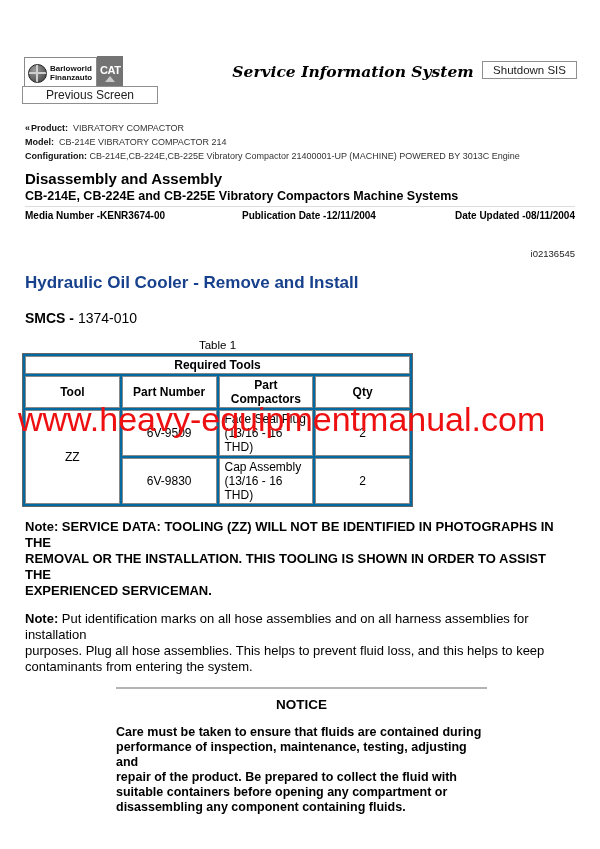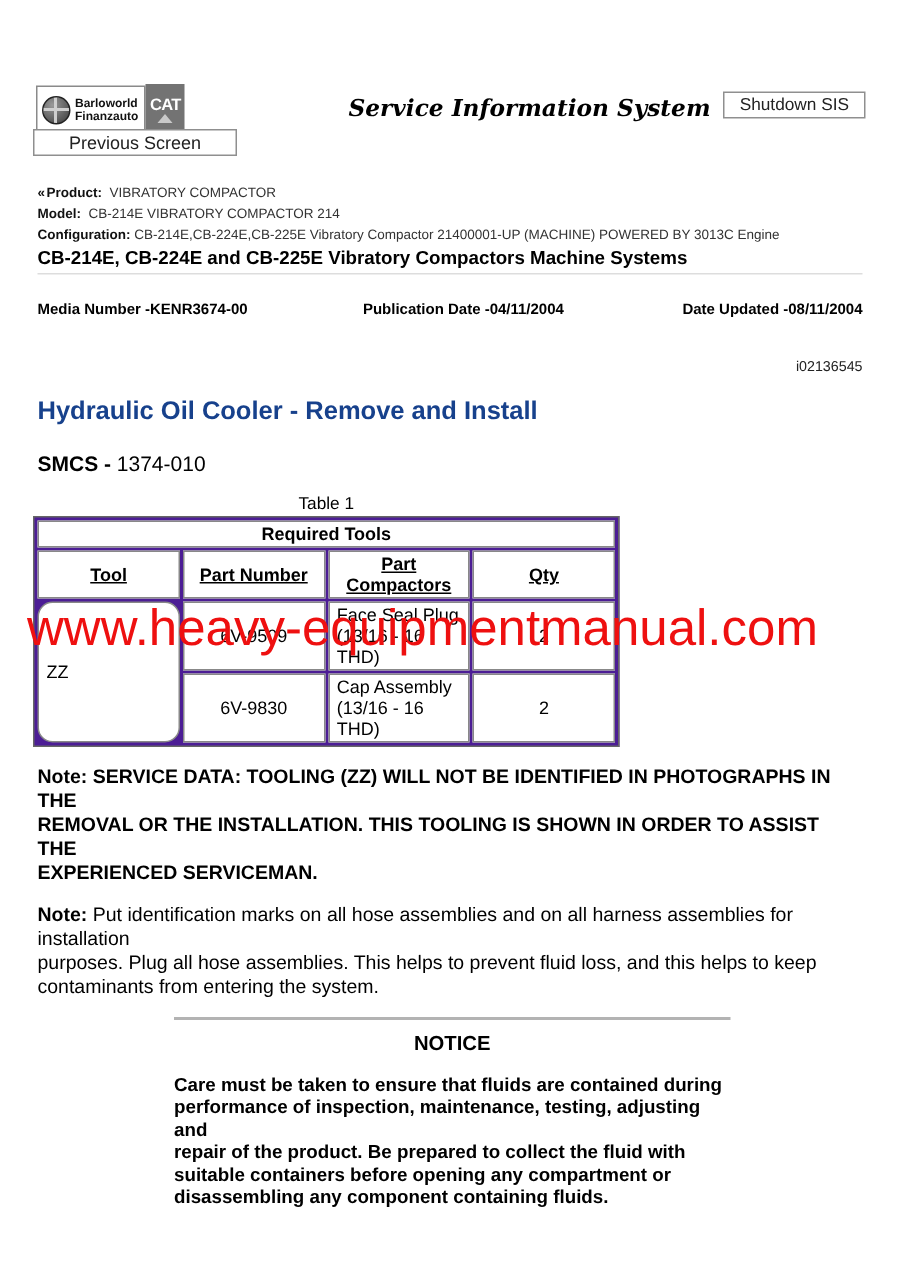--- a/index.html
+++ b/index.html
@@ -27,42 +27,42 @@
   .shutdown-btn{position:absolute;top:61px;right:23px;padding:2px 10px;font-size:11.5px;}
   .prev-btn{position:absolute;top:86px;left:22px;padding:1px 23px;font-size:12px;}
 
   
   .content{position:absolute;top:116px;left:0;width:600px;}
   .product-info{margin-left:25px;padding-top:5px;font-size:9px;line-height:14px;color:#333;}
   .product-info b{color:#111;}
   .pi-marker{margin-right:1px;color:#111;}
   .doc-title{margin:7px 0 0 25px;font-size:15px;line-height:17px;font-weight:bold;}
   .doc-subtitle{margin:2px 0 0 25px;font-size:12.5px;line-height:15px;font-weight:bold;}
-  .meta-row{margin:2px 25px 0 25px;border-top:1px solid #ddd;padding-top:18px;display:flex;
+  .meta-row{margin:2px 25px 0 25px;border-top:1px solid #ddd;padding-top:3px;display:flex;
             font-size:10px;line-height:12px;font-weight:bold;align-items:flex-end;}
   .meta-col1{width:217px;}
   .meta-col2{width:213px;}
   .doc-id{margin:26px 25px 0 0;text-align:right;font-size:9.5px;line-height:11px;color:#222;}
   .h-blue{margin:14px 0 0 25px;font-size:17px;line-height:20px;font-weight:bold;color:#17418c;}
   .smcs{margin:18px 0 0 25px;font-size:14px;line-height:14px;}
   .h2-blue{margin:14px 0 0 25px;font-size:17px;line-height:20px;font-weight:bold;color:#17418c;}
 
   
   .table-caption{margin:14px 0 1px 22px;width:391px;text-align:center;font-size:11.5px;line-height:13px;}
   table.tools{margin-left:22px;width:391px;border-collapse:separate;border-spacing:2px;
-              border:1px solid #666;background:#4c1d95;table-layout:fixed;}
+              border:1px solid #666;background:#0369a1;table-layout:fixed;}
   table.tools th,table.tools td{border:1px solid #888;font-size:12px;padding:1px 5px;background:#fff;}
   th.tbl-title{text-align:center;font-size:12.5px;padding:2px;}
-  th.col-h{font-weight:bold;padding:3px 2px;text-decoration:underline;}
+  th.col-h{font-weight:bold;padding:3px 2px;}
   .c-tool{width:44px;}
   .c-pn{width:97px;}
   .c-desc{width:194px;}
   .c-qty{width:36px;}
   .cell-center{text-align:center;}
-  .tool-cell{text-align:left;font-size:12.5px;border-radius:10px;}
+  .tool-cell{text-align:center;font-size:12.5px;}
   td.data{height:20px;}
 
   
   .note{margin:12px 0 0 25px;width:548px;font-size:13px;line-height:16px;}
   .pre{white-space:pre-line;}
 
   
   .notice{margin:12px 0 0 116px;width:371px;}
   .notice-rule{border-top:2px solid #b3b3b3;height:0;}
   .notice-title{text-align:center;font-weight:bold;font-size:13.5px;margin:8px 0 12px 0;line-height:16px;}
@@ -106,25 +106,26 @@
       <div>
         <b><span>Model:</span></b>
         &nbsp;<span>CB-214E VIBRATORY COMPACTOR 214</span>
       </div>
       <div>
         <b><span>Configuration:</span></b>
         <span>CB-214E,CB-224E,CB-225E Vibratory Compactor 21400001-UP (MACHINE) POWERED BY 3013C Engine</span>
       </div>
     </div>
 
+    <div class="doc-title">Disassembly and Assembly</div>
     <div class="doc-subtitle">CB-214E, CB-224E and CB-225E Vibratory Compactors Machine Systems</div>
 
     <div class="meta-row">
       <span class="meta-col1">Media Number -KENR3674-00</span>
-      <span class="meta-col2">Publication Date -04/11/2004</span>
+      <span class="meta-col2">Publication Date -12/11/2004</span>
       <span>Date Updated -08/11/2004</span>
     </div>
 
     <div class="doc-id">i02136545</div>
 
     <div class="h-blue">Hydraulic Oil Cooler - Remove and Install</div>
 
     <div class="smcs">
       <b>SMCS -</b>
       <span>1374-010</span>

